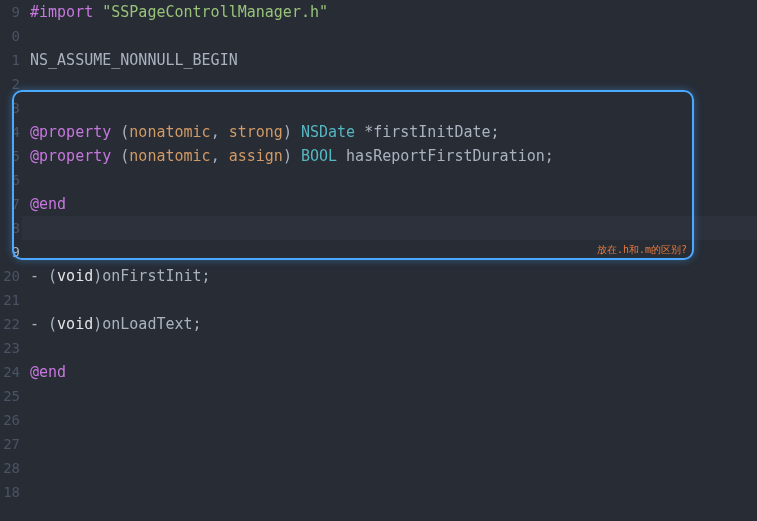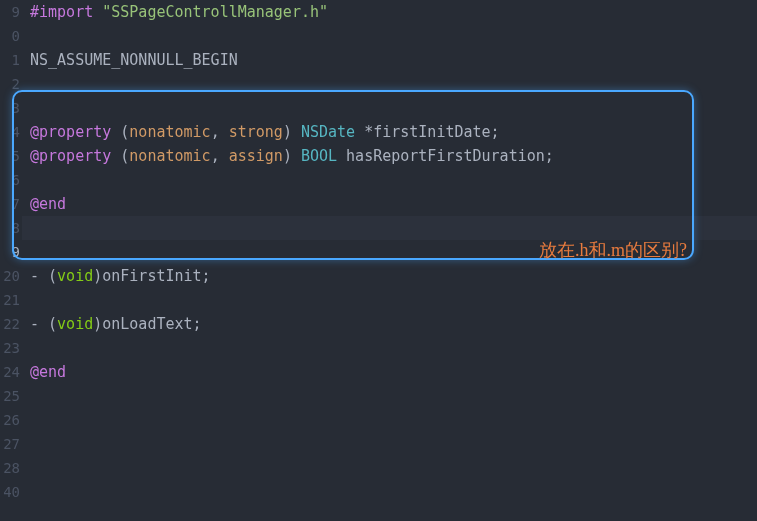--- a/index.html
+++ b/index.html
@@ -53,40 +53,39 @@
     .gutter .ln.highlighted {
       color: #abb2bf;
     }
     .tok-directive { color: #c678dd; }
     .tok-string { color: #98c379; }
     .tok-keyword { color: #c678dd; }
     .tok-class { color: #e5c07b; }
     .tok-attr { color: #d19a66; }
     .tok-type { color: #56b6c2; }
     .tok-default { color: #abb2bf; }
-    .tok-void { color: #84cc16; margin-top: 20px; }
+    .tok-void { color: #e5e5e5; margin-top: 20px; }
     
     .highlight-box {
       position: absolute;
       border: 2px solid #4aa8ff;
       border-radius: 10px;
       left: 12px;
       top: 90px;
       width: 682px;
       height: 170px;
       pointer-events: none;
       box-shadow: 0 0 8px rgba(74, 168, 255, 0.4);
     }
     .annotation {
       position: absolute;
       color: #e87b3e;
-      font-size: 18px;
+      font-size: 10px;
       right: 70px;
       top: 238px;
-      font-family: Liberation Serif, serif;
     }
   </style>
 </head>
 <body>
 
 <div class="editor">
   <div class="gutter">
     <div class="ln">9</div>
     <div class="ln">0</div>
     <div class="ln">1</div>
@@ -100,21 +99,21 @@
     <div class="ln highlighted">9</div>
     <div class="ln">20</div>
     <div class="ln">21</div>
     <div class="ln">22</div>
     <div class="ln">23</div>
     <div class="ln">24</div>
     <div class="ln">25</div>
     <div class="ln">26</div>
     <div class="ln">27</div>
     <div class="ln">28</div>
-    <div class="ln">40</div>
+    <div class="ln">18</div>
   </div>
   <div class="code">
     <div class="line"><span class="tok-directive">#import</span><span class="tok-default"> </span><span class="tok-string">"SSPageControllManager.h"</span></div>
     <div class="line"></div>
     <div class="line"><span class="tok-default">NS_ASSUME_NONNULL_BEGIN</span></div>
     <div class="line"></div>
     <div class="line"></div>
     <div class="line"><span class="tok-keyword">@property</span><span class="tok-default"> (</span><span class="tok-attr">nonatomic</span><span class="tok-default">, </span><span class="tok-attr">strong</span><span class="tok-default">) </span><span class="tok-type">NSDate</span><span class="tok-default"> *firstInitDate;</span></div>
     <div class="line"><span class="tok-keyword">@property</span><span class="tok-default"> (</span><span class="tok-attr">nonatomic</span><span class="tok-default">, </span><span class="tok-attr">assign</span><span class="tok-default">) </span><span class="tok-type">BOOL</span><span class="tok-default"> hasReportFirstDuration;</span></div>
     <div class="line"></div>

